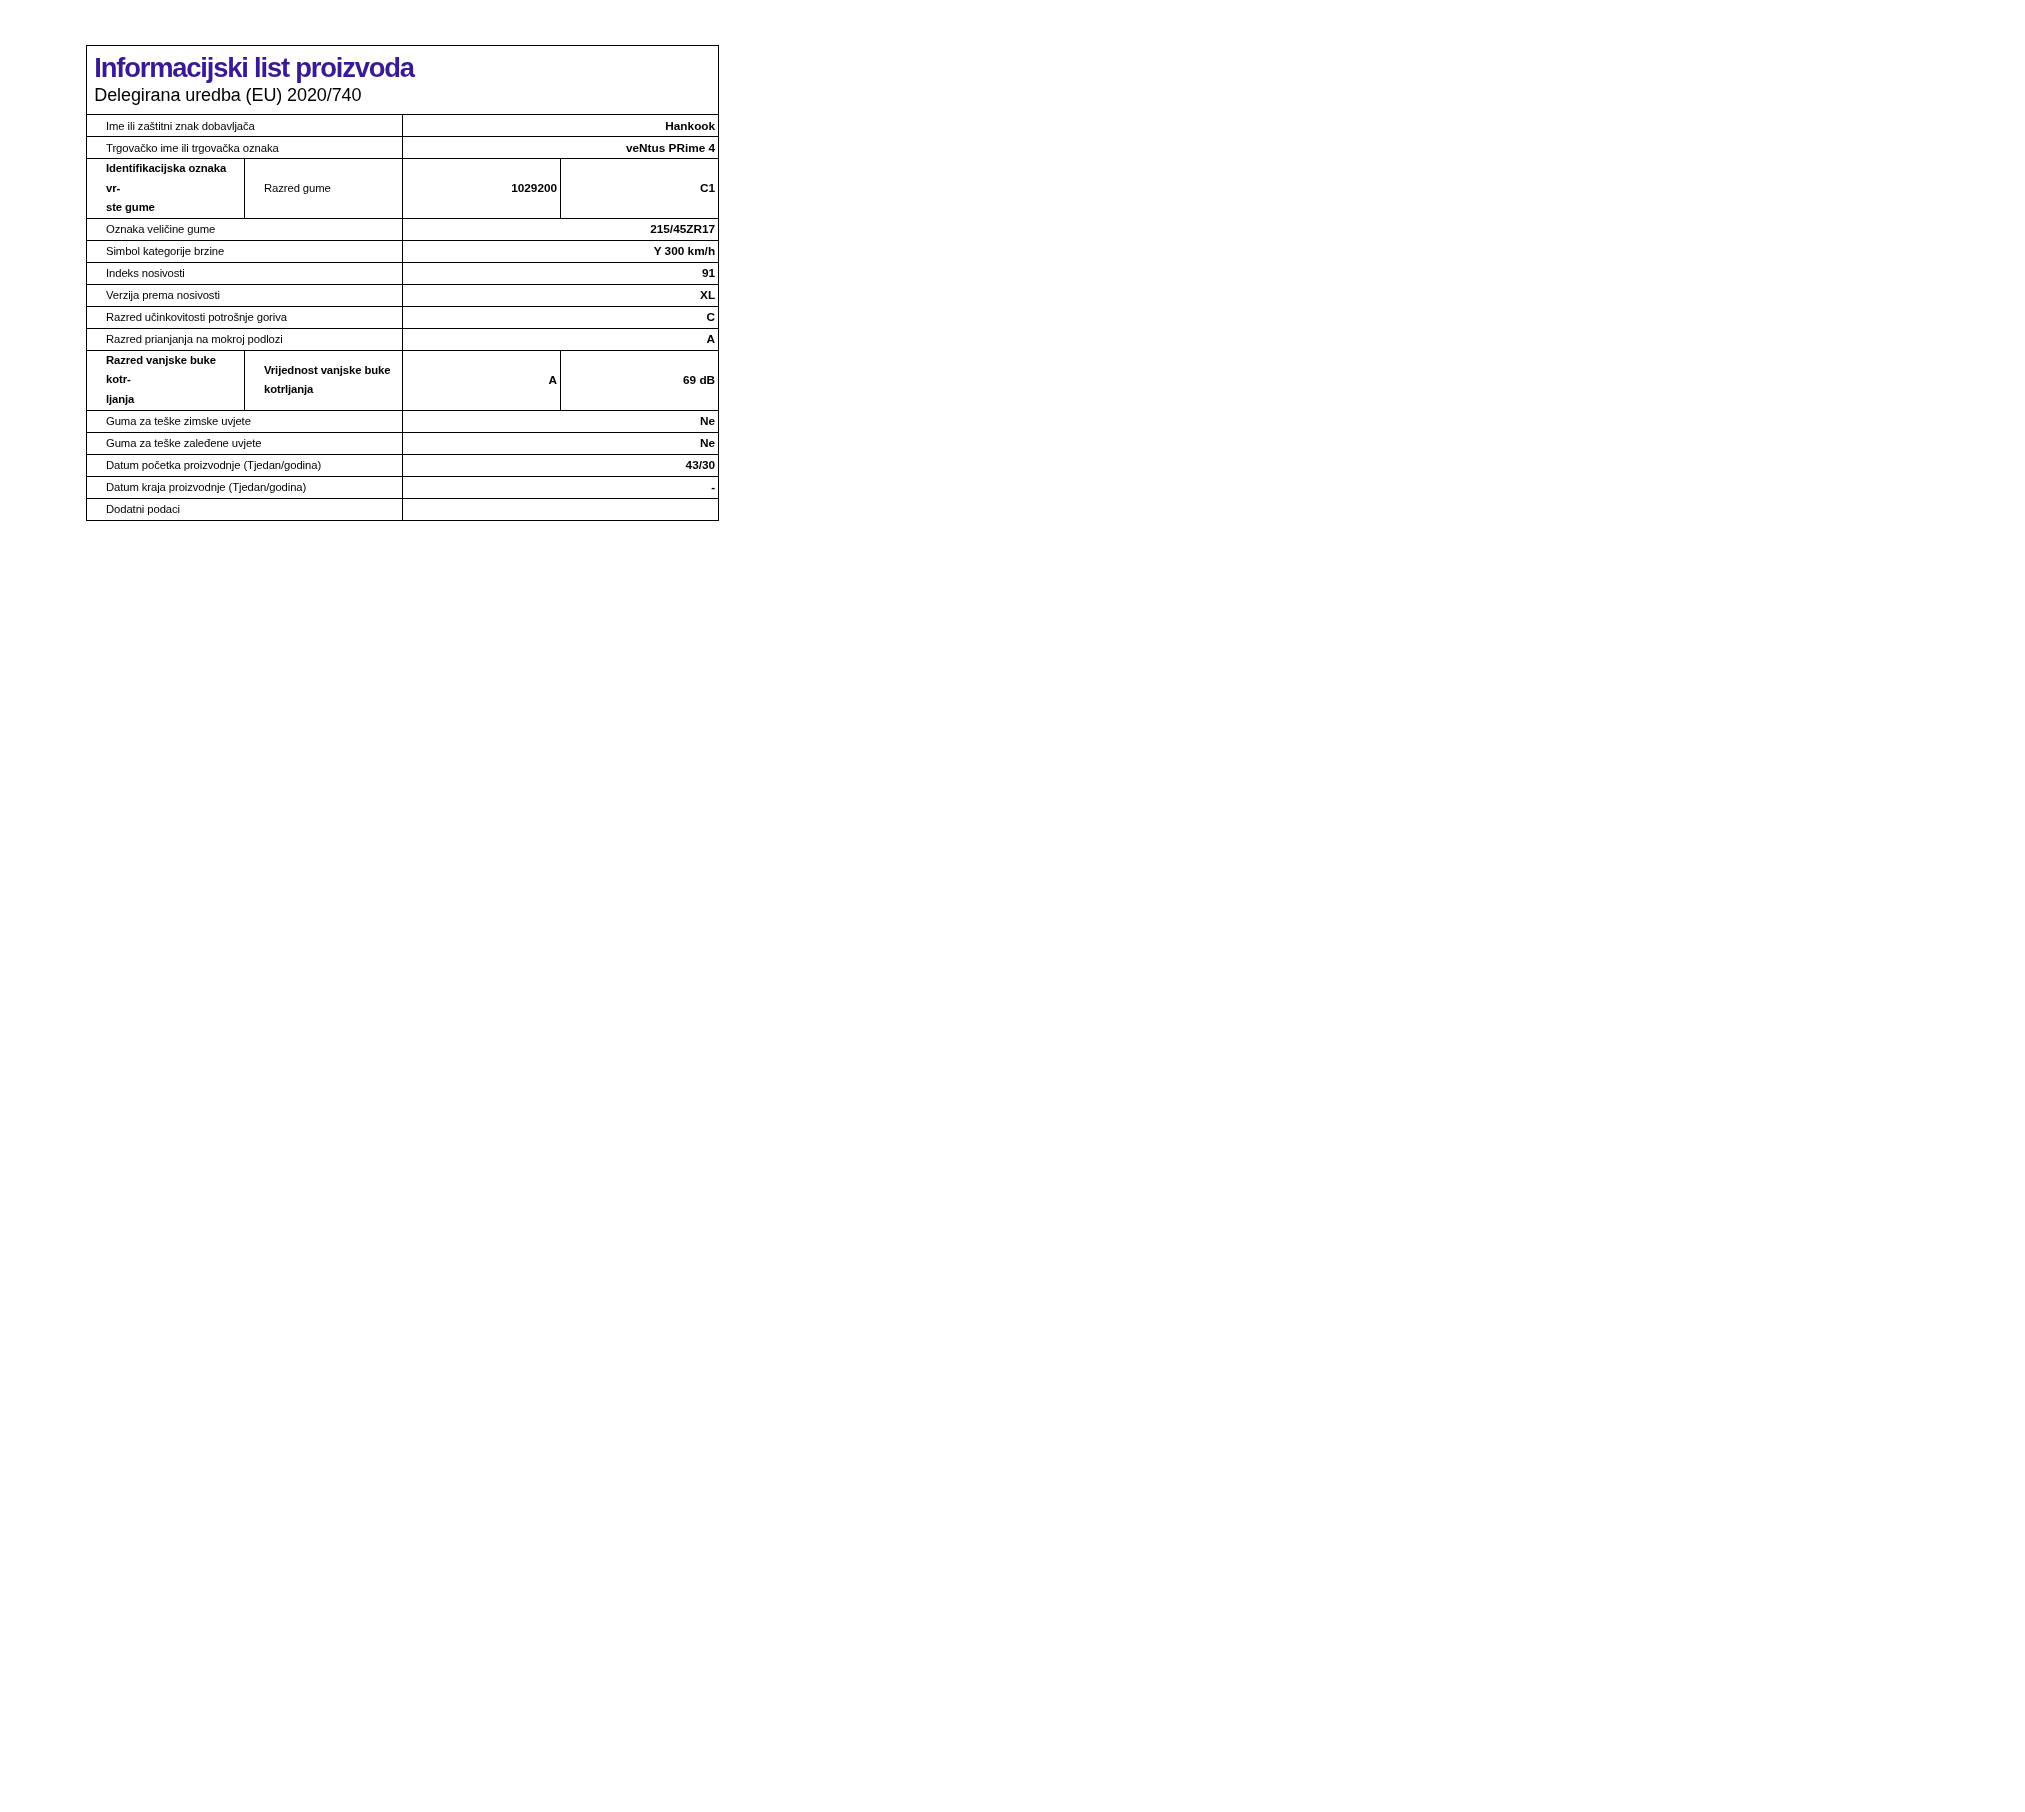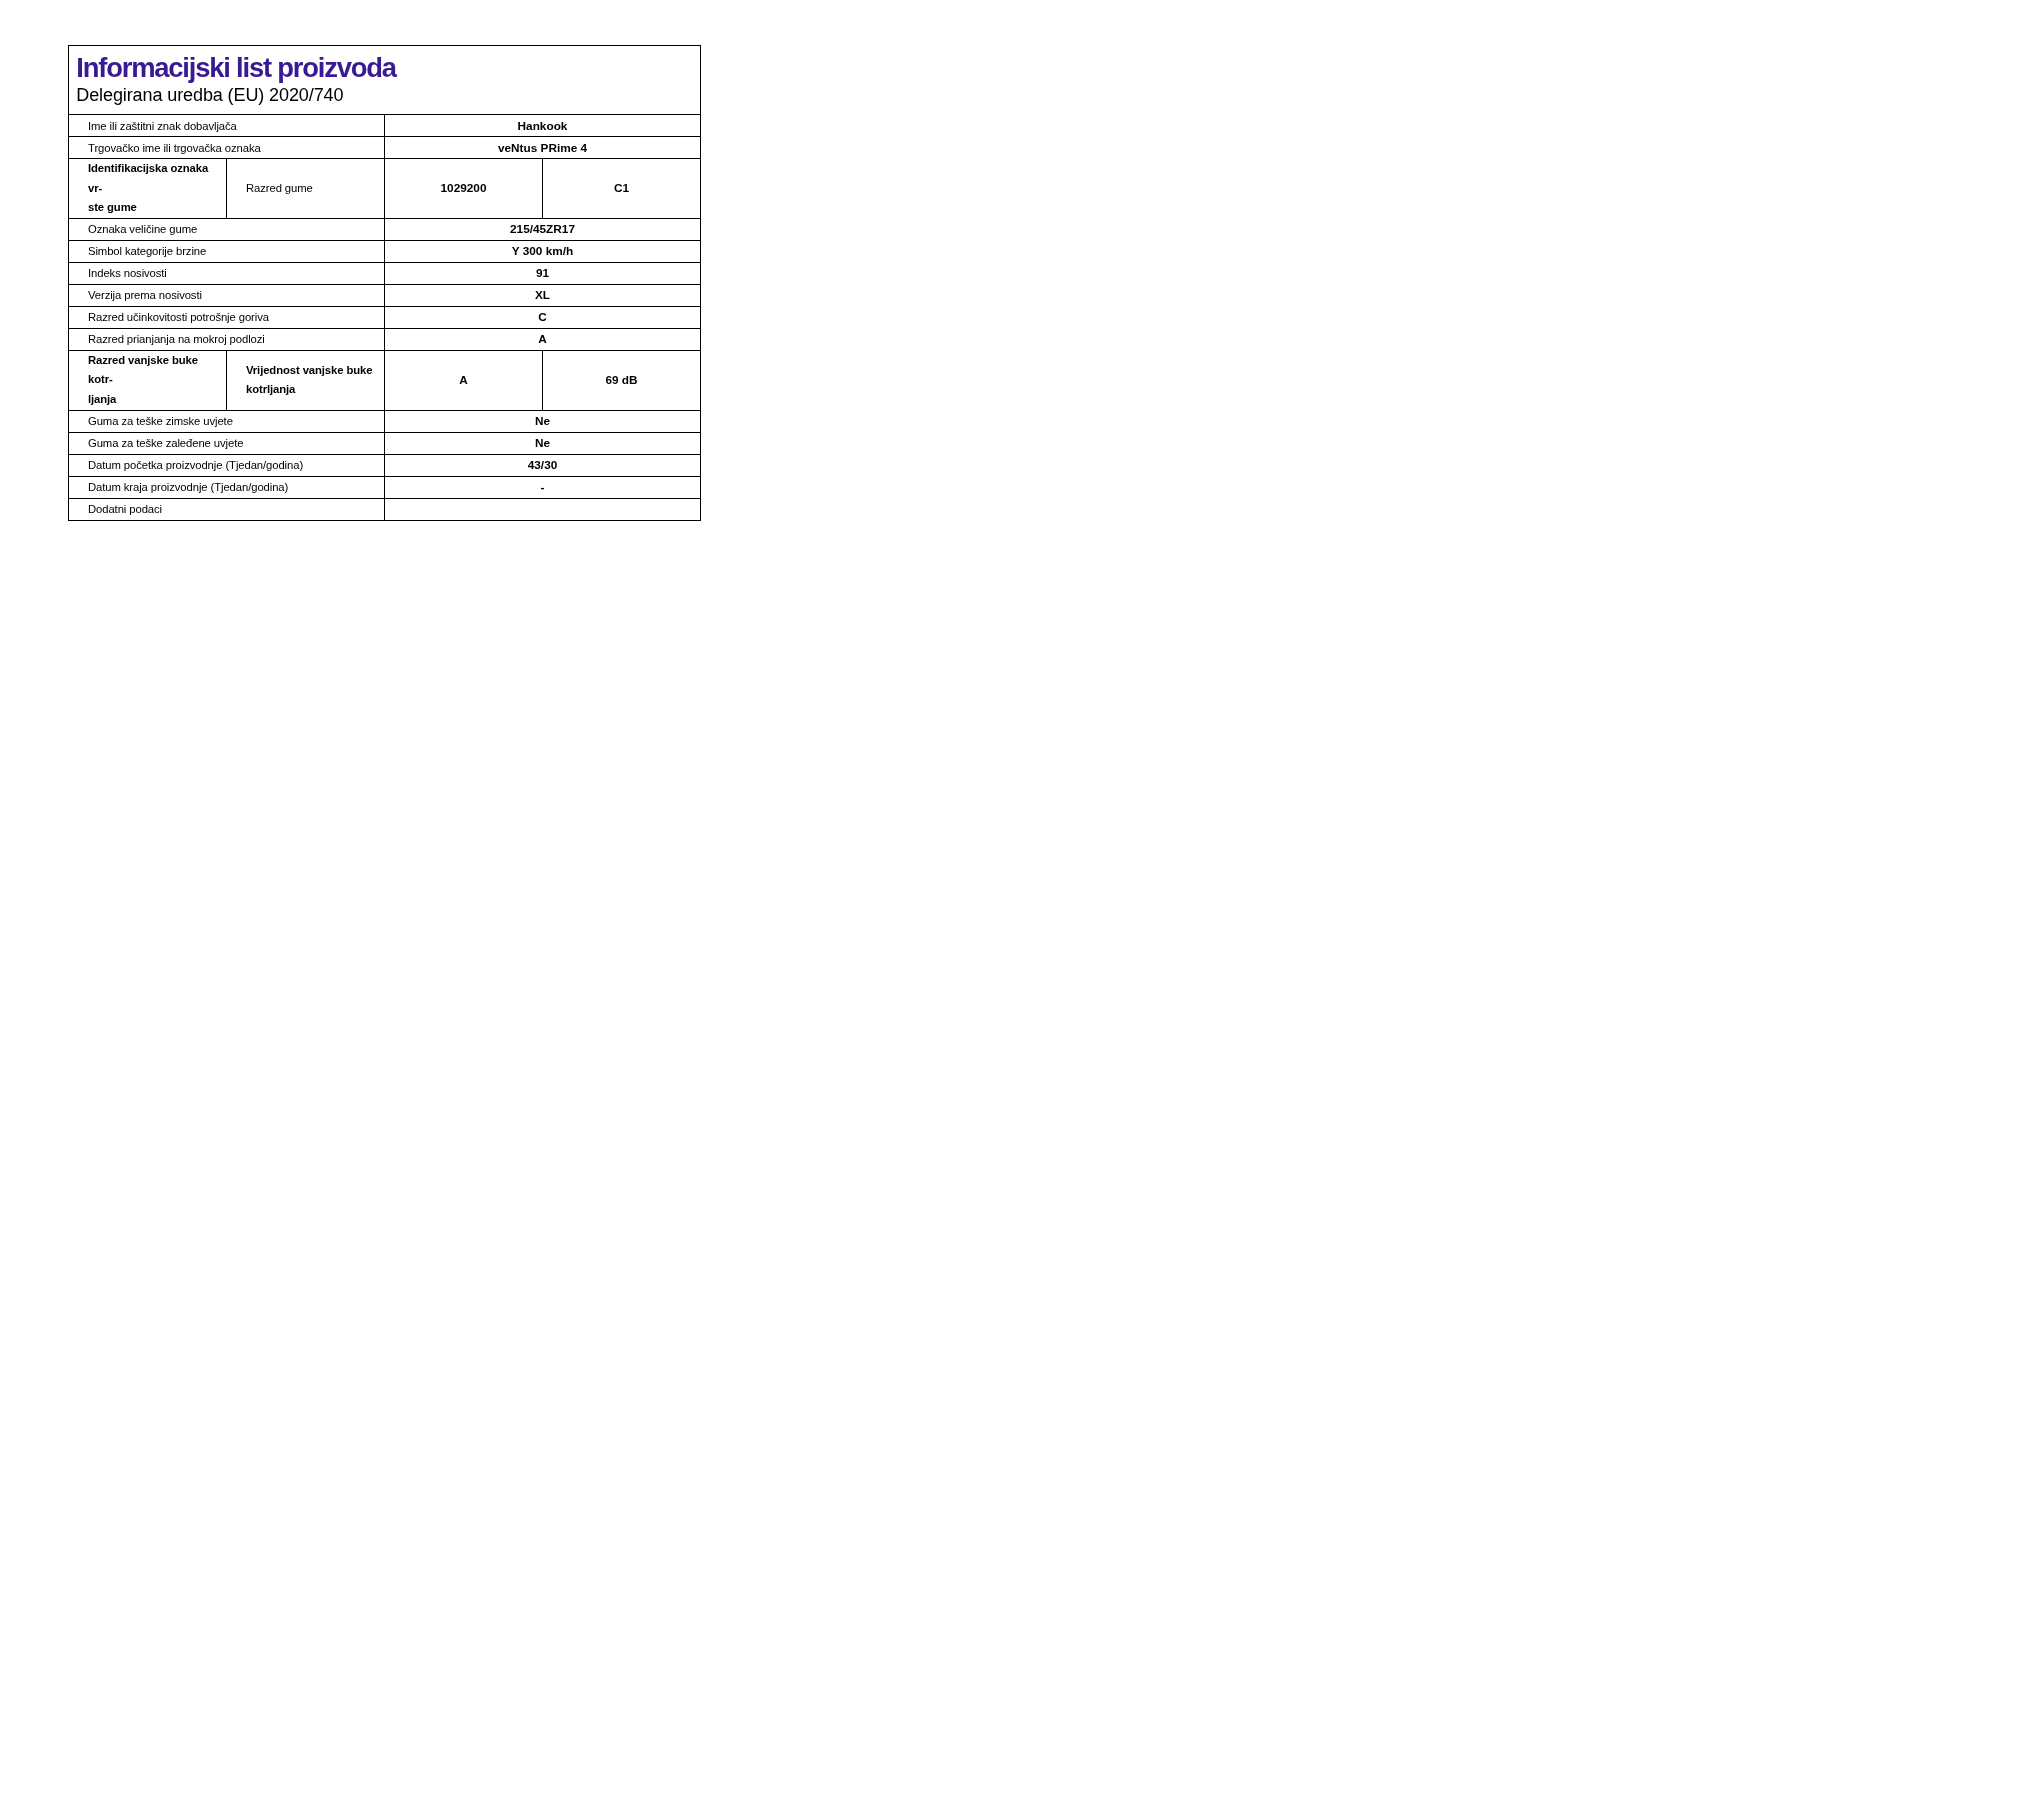--- a/index.html
+++ b/index.html
@@ -9,21 +9,21 @@
     color: #000000;
   }
   body {
     width: 759px;
     height: 679px;
     position: relative;
     overflow: hidden;
   }
   .sheet {
     position: absolute;
-    left: 68px;
+    left: 86px;
     top: 45px;
     width: 633px;
   }
   table.info {
     width: 100%;
     border-collapse: collapse;
     table-layout: fixed;
     border: 1px solid #000000;
   }
   table.info col { width: 25%; }
@@ -62,21 +62,21 @@
   td.lbl {
     padding-left: 19px;
     padding-right: 2.9px;
     font-size: 11.3px;
     letter-spacing: -0.1px;
     text-align: left;
   }
   td.val {
     font-size: 11.8px;
     font-weight: bold;
-    text-align: center;
+    text-align: right;
     padding: 0 2.9px;
   }
   .pre { white-space: pre-line; line-height: 19.6px; font-weight: bold; }
 </style>
 </head>
 <body>
 
 <div class="sheet">
   <table class="info">
     <colgroup>

